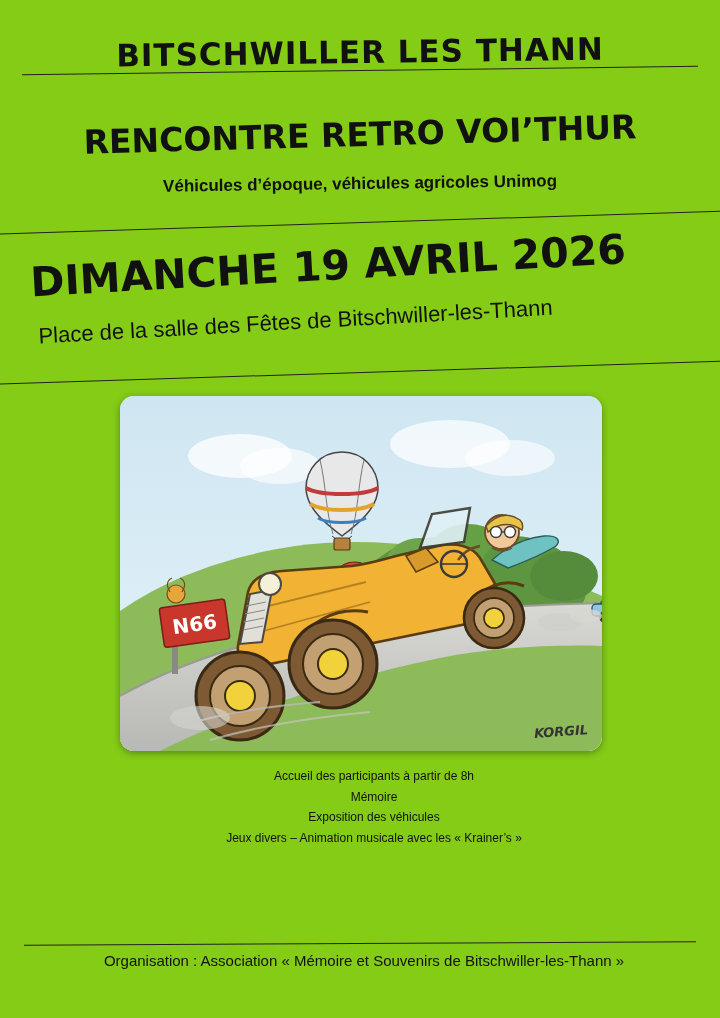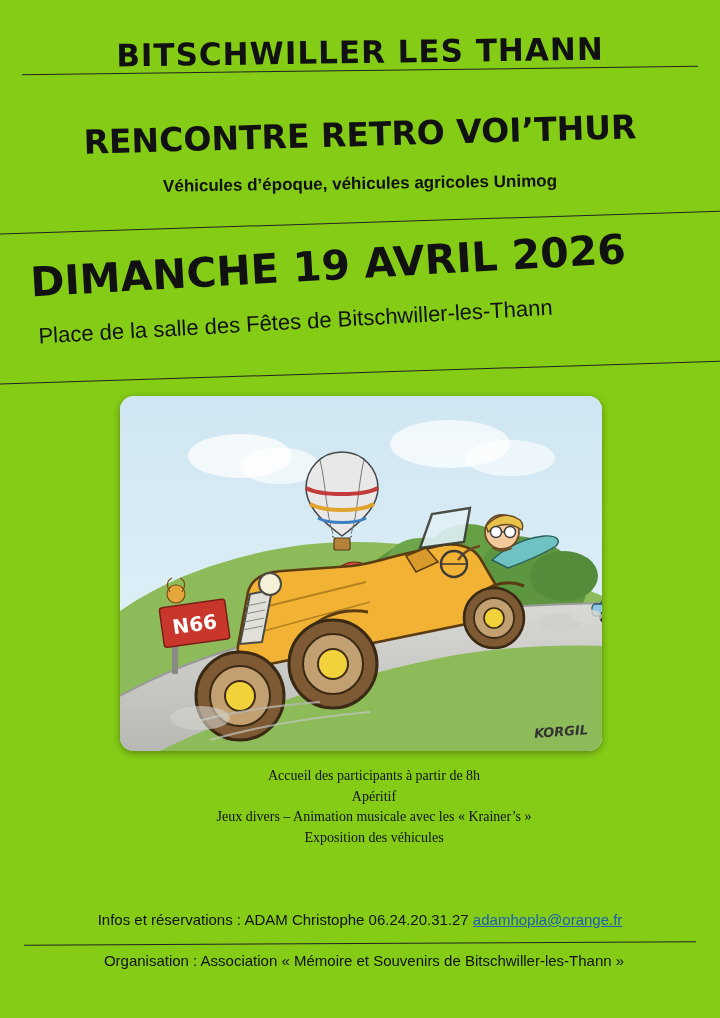--- a/index.html
+++ b/index.html
@@ -134,23 +134,23 @@
 
   
   .program {
     position: absolute;
     top: 766px;
     left: 0;
     width: 720px;
     text-align: center;
   }
   .program div {
-    font-size: 14px;
+    font-size: 12px;
     line-height: 20.5px;
-    font-family: Liberation Serif, serif;
+    font-family: Liberation Sans, sans-serif;
     margin-left: 28px;
   }
   .contact {
     position: absolute;
     top: 911px;
     left: 0;
     width: 720px;
     text-align: center;
     font-size: 15px;
   }
@@ -325,25 +325,22 @@
 
       <path d="M60,330 q60,-18 140,-24" fill="none" stroke="#b9b9b3" stroke-width="2" opacity="0.8"></path>
       <path d="M90,344 q70,-20 160,-28" fill="none" stroke="#c4c4be" stroke-width="2" opacity="0.7"></path>
       <ellipse cx="80" cy="322" rx="30" ry="12" fill="#d5d5cf" opacity="0.6"></ellipse>
     </svg>
     <div class="signature">KORGIL</div>
   </div>
 
   <div class="program">
     <div>Accueil des participants à partir de 8h</div>
-    <div>Apéritif</div>
+    <div>Mémoire</div>
+    <div>Exposition des véhicules</div>
     <div>Jeux divers – Animation musicale avec les « Krainer’s »</div>
-    <div>Exposition des véhicules</div>
   </div>
 
-  <div class="contact">
-    <span>Infos et réservations : ADAM Christophe 06.24.20.31.27 </span><a href="#">adamhopla@orange.fr</a>
-  </div>
 
   <div class="rule-bottom"></div>
   <div class="orga">Organisation : Association « Mémoire et Souvenirs de Bitschwiller-les-Thann »</div>
 
 </div>
 
 </body></html>

